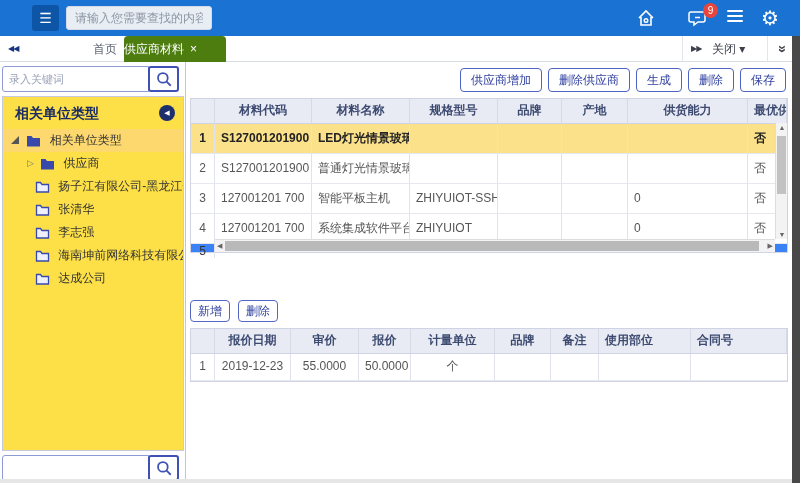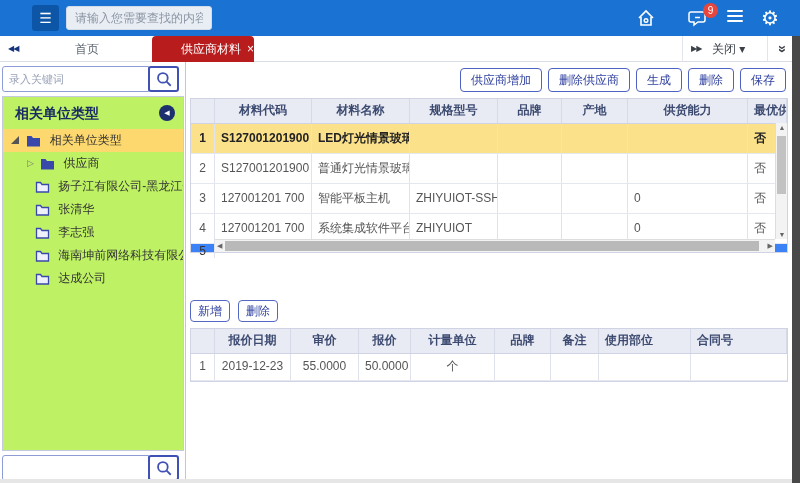--- a/index.html
+++ b/index.html
@@ -22,40 +22,40 @@
     background:#e8453c; color:#fff; font-size:10px; line-height:15px; text-align:center; padding:0 3px; }
   .menu-lines { position:absolute; left:727px; top:10px; width:16px; height:14px; }
   .menu-lines span { display:block; height:2px; background:#fff; margin-bottom:3px; border-radius:1px; }
   .gear { position:absolute; left:761px; top:5px; color:#fff; font-size:20px; line-height:26px; }
   
   .tabbar { position:absolute; left:0; top:36px; width:792px; height:26px; background:#fff;
     border-bottom:1px solid #d9dde6; }
   .tab-back { position:absolute; left:8px; top:0; height:26px; line-height:26px; color:#16347c;
     font-size:8px; letter-spacing:-1px; }
   .tab-home { position:absolute; left:75px; top:0; width:60px; height:26px; line-height:26px;
-    text-align:left; color:#5b6470; }
-  .tab-active { position:absolute; left:152px; top:0; width:102px; height:26px; line-height:26px;
-    background:#b91c1c; color:#fff; border-radius:4px 4px 0 0; text-align:right; }
+    text-align:center; color:#5b6470; }
+  .tab-active { position:absolute; left:124px; top:0; width:102px; height:26px; line-height:26px;
+    background:#4d7c0f; color:#fff; border-radius:4px 4px 0 0; text-align:left; }
   .tab-active .x { margin-left:6px; font-size:12px; }
   .tab-fwd { position:absolute; left:682px; top:0; height:26px; line-height:26px; color:#3a3f48;
     font-size:8px; letter-spacing:-1px; padding:0 8px; border-left:1px solid #e2e5ec; }
   .tab-close { position:absolute; left:712px; top:0; width:56px; height:26px; line-height:26px;
     color:#3a3f48; border-right:1px solid #e2e5ec; }
   .tab-collapse { position:absolute; left:774px; top:0; width:18px; height:26px; line-height:26px; text-align:center; }
   .tab-collapse b { display:inline-block; transform:rotate(90deg); color:#3a3f48; font-size:14px; }
   
   .sidebar { position:absolute; left:0; top:62px; width:186px; height:421px; background:#fff;
     border-right:1px solid #c2c6d0; }
   .srow { position:absolute; left:2px; height:26px; }
   .srow input { position:absolute; left:0; top:0; width:147px; height:26px; border:1px solid #8e9bd6;
     border-radius:3px 0 0 3px; padding:0 6px; font-size:11px; font-family:"Liberation Sans", sans-serif; color:#444; }
   .srow input::placeholder { color:#9aa2b8; }
   .srow .sbtn { position:absolute; left:146px; top:0; width:31px; height:26px; background:#fff;
     border:2px solid #3f51b5; border-radius:3px; padding:2px 0 0 5px; }
-  .panel { position:absolute; left:2px; top:34px; width:182px; height:355px; border:1px solid #c5cade; background:#bef264; }
+  .panel { position:absolute; left:2px; top:34px; width:182px; height:355px; border:1px solid #c5cade; background:#fde047; }
   .panel-title { position:absolute; left:12px; top:8px; font-size:14px; font-weight:bold; color:#1a2b63; }
   .panel-collapse { position:absolute; right:8px; top:8px; width:16px; height:16px; border-radius:50%;
     background:#1e2f6e; color:#fff; font-size:7px; line-height:16px; text-align:center; }
   .tree { position:absolute; left:0; top:32px; width:180px; }
   .tree-item { position:relative; height:23px; line-height:23px; white-space:nowrap; overflow:hidden; }
   .tree-item.sel { background:#fcd86e; }
   .ti-label { color:#333; vertical-align:middle; }
   .caret-exp { display:inline-block; width:0; height:0; border:4px solid transparent;
     border-bottom-color:#555; border-right-color:#555; margin:0 4px 2px 0; vertical-align:middle; }
   .caret-col { display:inline-block; color:#777; font-size:9px; margin-right:3px; vertical-align:middle; }

